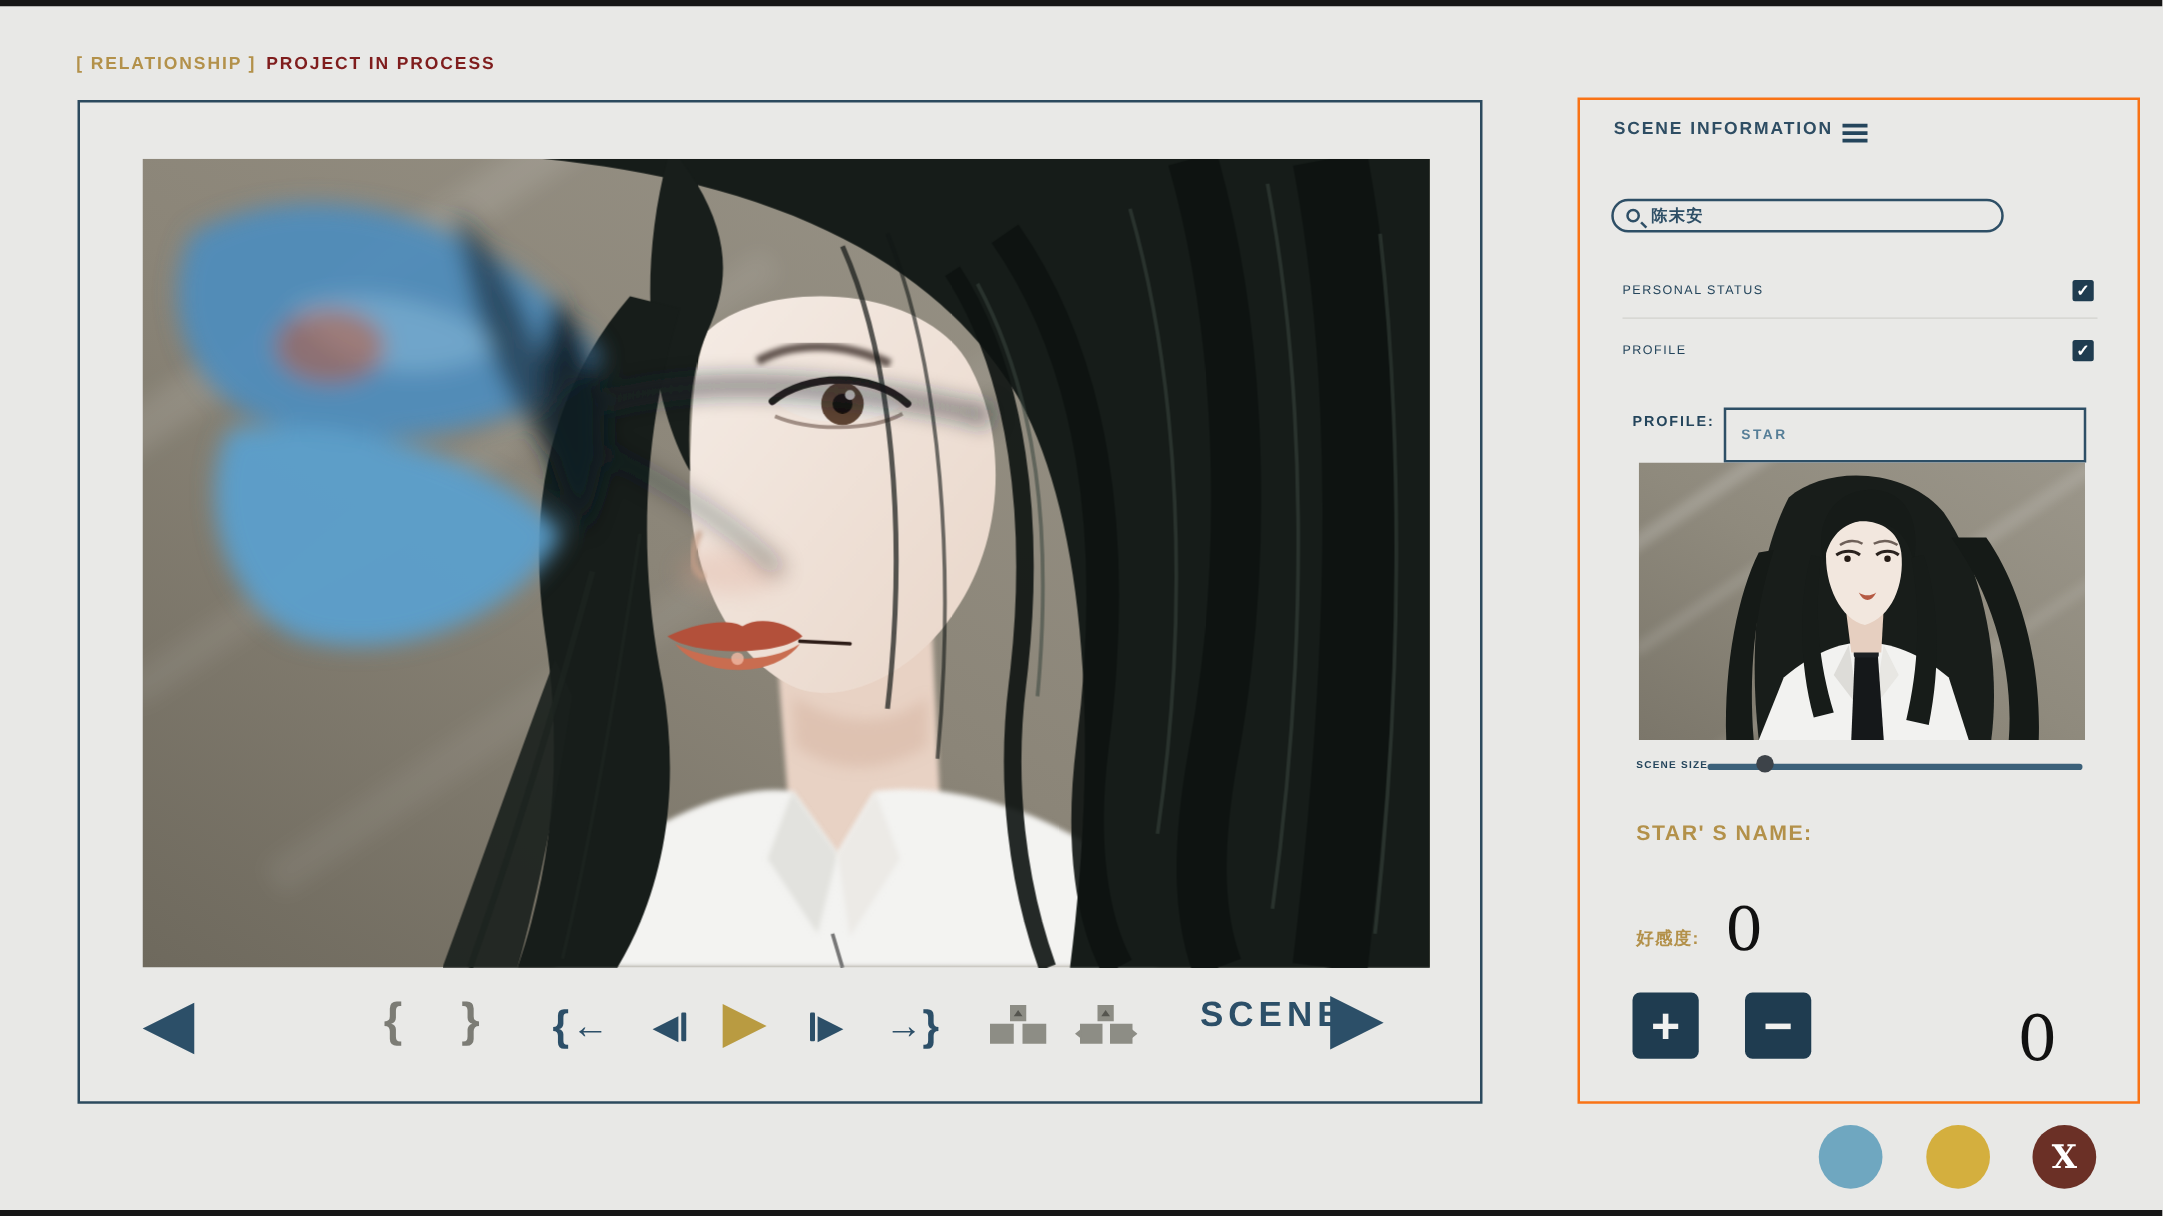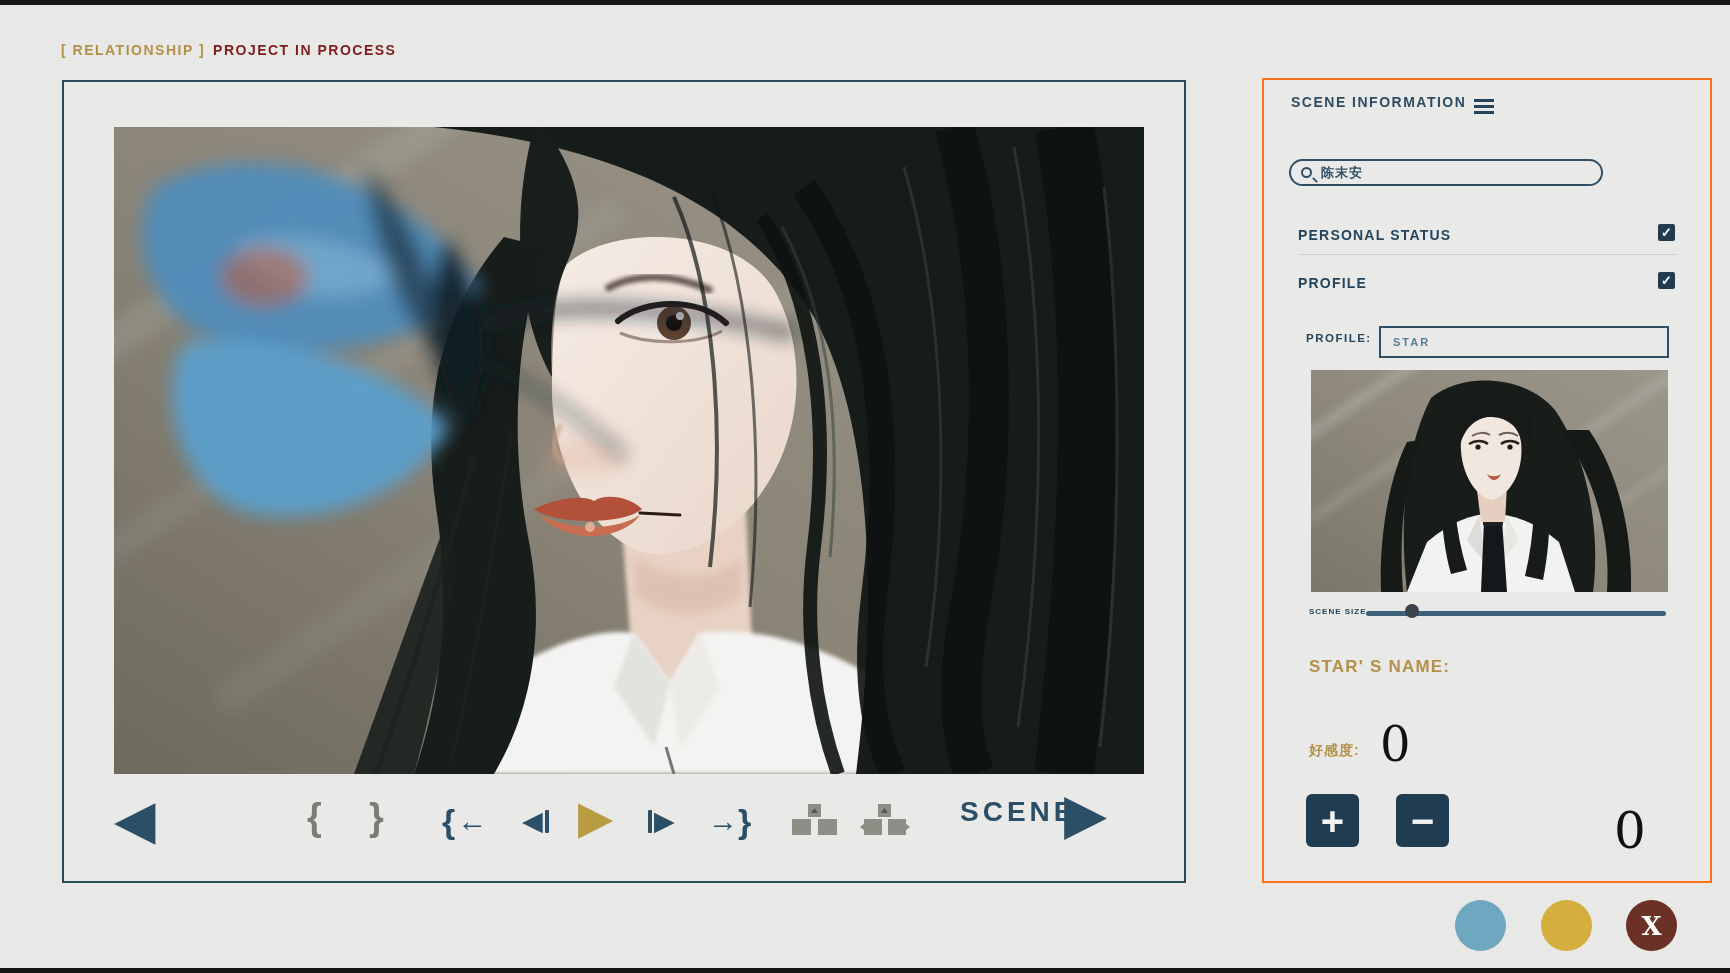--- a/index.html
+++ b/index.html
@@ -47,26 +47,26 @@
   .scene-panel { position:absolute; left:1218px; top:78px; width:450px; height:805px; border:2px solid #f97316; background:#e9e9e7;margin-left:44px; }
   .scene-title { position:absolute; left:27px; top:14px; font-size:14px; font-weight:bold; letter-spacing:1.5px; color:#2e4d63; }
   .hamburger { position:absolute; left:210px; top:19px; width:20px; cursor:pointer; }
   .hamburger span { display:block; width:20px; height:3px; background:#24455c; margin-bottom:3px; }
 
   .search-pill { position:absolute; left:25px; top:79px; width:314px; height:27px; border:2px solid #2e4f66; border-radius:14px; display:flex; align-items:center; padding:0 10px; background:transparent; }
   .search-pill input { border:none; background:transparent; outline:none; font-family:"Liberation Sans",sans-serif; font-size:13px; font-weight:bold; color:#2e4f66; width:250px; letter-spacing:1px; }
   .mag { width:11px; height:11px; border:2px solid #2e4f66; border-radius:50%; position:relative; margin-right:9px; flex:none; }
   .mag::after { content:""; position:absolute; width:6px; height:2px; background:#2e4f66; transform:rotate(45deg); left:9px; top:10px; }
 
-  .toggle-label { position:absolute; left:34px; font-size:14px; font-weight:bold; letter-spacing:1.2px; color:#24455c; }
+  .toggle-label { position:absolute; left:34px; font-size:10px; font-weight:normal; letter-spacing:1.2px; color:#24455c; }
   .chk { position:absolute; left:394px; width:17px; height:17px; background:#1f3c50; border-radius:2px; color:#fff; font-size:13px; font-weight:bold; display:flex; align-items:center; justify-content:center; cursor:pointer; }
   .row-divider { position:absolute; left:34px; top:174px; width:380px; height:1px; background:#d2d2ce; }
 
   .status-label { position:absolute; left:42px; top:252px; font-size:11.5px; font-weight:bold; letter-spacing:1.5px; color:#24455c; }
-  .status-input { position:absolute; left:115px; top:246px; width:290px; height:32px; border:2px solid #2e4f66; background:transparent; font-family:"Liberation Sans",sans-serif; font-size:11px; font-weight:bold; letter-spacing:2px; color:#567e97; padding-left:12px; }
+  .status-input { position:absolute; left:115px; top:246px; width:290px; height:44px; border:2px solid #2e4f66; background:transparent; font-family:"Liberation Sans",sans-serif; font-size:11px; font-weight:bold; letter-spacing:2px; color:#567e97; padding-left:12px; }
 
   .portrait { position:absolute; left:47px; top:290px; width:357px; height:222px; display:block; }
 
   .viewsize-label { position:absolute; left:45px; top:527px; font-size:8px; font-weight:bold; letter-spacing:1px; color:#24455c; }
   .slider-track { position:absolute; left:102px; top:531px; width:300px; height:5px; background:#3c617a; border-radius:3px; cursor:pointer; }
   .slider-handle { position:absolute; left:141px; top:524px; width:14px; height:14px; border-radius:50%; background:#3d4349; cursor:pointer; }
 
   .starname-label { position:absolute; left:45px; top:577px; font-size:17px; font-weight:bold; letter-spacing:1.2px; color:#b3914a; }
   .star-name { position:absolute; left:45px; top:598px; font-size:23px; font-weight:bold; color:#24455c; white-space:nowrap; }
   .star-name .cn { margin-right:20px; letter-spacing:3px; }

